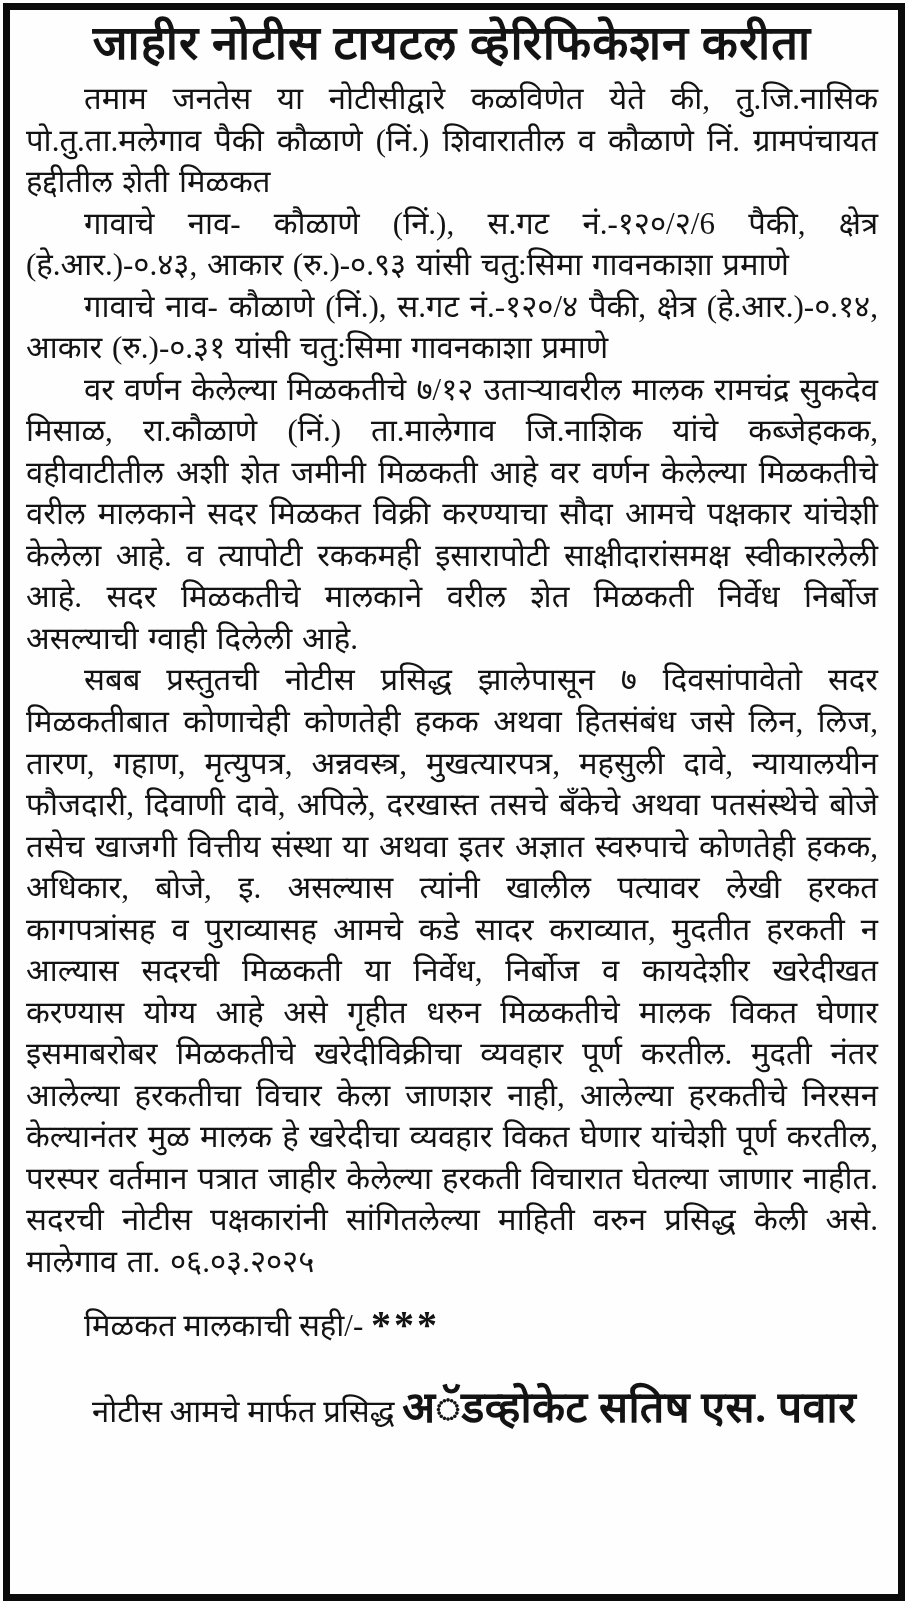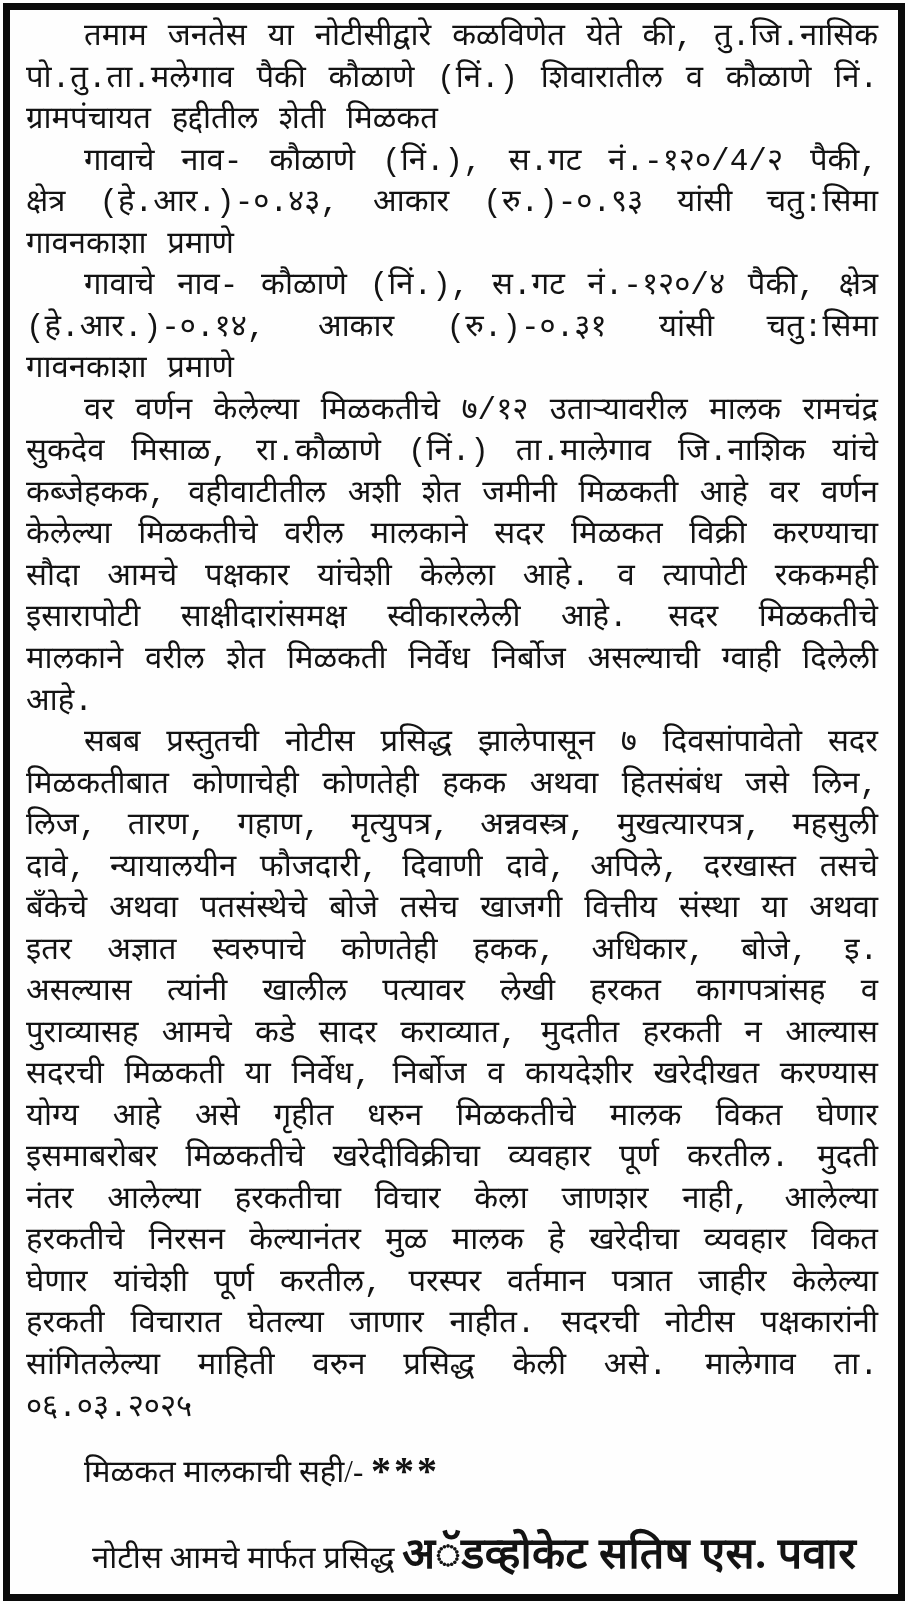--- a/index.html
+++ b/index.html
@@ -34,21 +34,20 @@
     margin: 0 0 8px 0;
     letter-spacing: 1px;
   }
   .body-para {
     font-size: 31px;
     line-height: 1.34;
     text-align: justify;
     text-indent: 58px;
     margin: 0;
     word-spacing: 2px;
-    font-family: Liberation Mono, monospace;
   }
   .sig-line {
     font-size: 31px;
     line-height: 1.34;
     padding-left: 58px;
     margin-top: 16px;
     white-space: nowrap;
   }
   .stars {
     font-weight: bold;
@@ -68,23 +67,24 @@
     font-size: 43px;
     letter-spacing: 0.5px;
   }
 </style>
 </head>
 <body>
 
 <div class="page">
   <div class="frame">
 
+    <h1 class="title"><span>जाहीर नोटीस टायटल व्हेरिफिकेशन करीता</span></h1>
 
     <p class="body-para">तमाम जनतेस या नोटीसीद्वारे कळविणेत येते की, तु.जि.नासिक पो.तु.ता.मलेगाव पैकी कौळाणे (निं.) शिवारातील व कौळाणे निं. ग्रामपंचायत हद्दीतील शेती मिळकत</p>
-    <p class="body-para">गावाचे नाव- कौळाणे (निं.), स.गट नं.-१२०/4/२ पैकी, क्षेत्र (हे.आर.)-०.४३, आकार (रु.)-०.९३ यांसी चतु:सिमा गावनकाशा प्रमाणे</p>
+    <p class="body-para">गावाचे नाव- कौळाणे (निं.), स.गट नं.-१२०/२/6 पैकी, क्षेत्र (हे.आर.)-०.४३, आकार (रु.)-०.९३ यांसी चतु:सिमा गावनकाशा प्रमाणे</p>
     <p class="body-para">गावाचे नाव- कौळाणे (निं.), स.गट नं.-१२०/४ पैकी, क्षेत्र (हे.आर.)-०.१४, आकार (रु.)-०.३१ यांसी चतु:सिमा गावनकाशा प्रमाणे</p>
     <p class="body-para">वर वर्णन केलेल्या मिळकतीचे ७/१२ उताऱ्यावरील मालक रामचंद्र सुकदेव मिसाळ, रा.कौळाणे (निं.) ता.मालेगाव जि.नाशिक यांचे कब्जेहकक, वहीवाटीतील अशी शेत जमीनी मिळकती आहे वर वर्णन केलेल्या मिळकतीचे वरील मालकाने सदर मिळकत विक्री करण्याचा सौदा आमचे पक्षकार यांचेशी केलेला आहे. व त्यापोटी रककमही इसारापोटी साक्षीदारांसमक्ष स्वीकारलेली आहे. सदर मिळकतीचे मालकाने वरील शेत मिळकती निर्वेध निर्बोज असल्याची ग्वाही दिलेली आहे.</p>
     <p class="body-para">सबब प्रस्तुतची नोटीस प्रसिद्ध झालेपासून ७ दिवसांपावेतो सदर मिळकतीबात कोणाचेही कोणतेही हकक अथवा हितसंबंध जसे लिन, लिज, तारण, गहाण, मृत्युपत्र, अन्नवस्त्र, मुखत्यारपत्र, महसुली दावे, न्यायालयीन फौजदारी, दिवाणी दावे, अपिले, दरखास्त तसचे बँकेचे अथवा पतसंस्थेचे बोजे तसेच खाजगी वित्तीय संस्था या अथवा इतर अज्ञात स्वरुपाचे कोणतेही हकक, अधिकार, बोजे, इ. असल्यास त्यांनी खालील पत्यावर लेखी हरकत कागपत्रांसह व पुराव्यासह आमचे कडे सादर कराव्यात, मुदतीत हरकती न आल्यास सदरची मिळकती या निर्वेध, निर्बोज व कायदेशीर खरेदीखत करण्यास योग्य आहे असे गृहीत धरुन मिळकतीचे मालक विकत घेणार इसमाबरोबर मिळकतीचे खरेदीविक्रीचा व्यवहार पूर्ण करतील. मुदती नंतर आलेल्या हरकतीचा विचार केला जाणशर नाही, आलेल्या हरकतीचे निरसन केल्यानंतर मुळ मालक हे खरेदीचा व्यवहार विकत घेणार यांचेशी पूर्ण करतील, परस्पर वर्तमान पत्रात जाहीर केलेल्या हरकती विचारात घेतल्या जाणार नाहीत. सदरची नोटीस पक्षकारांनी सांगितलेल्या माहिती वरुन प्रसिद्ध केली असे.  मालेगाव ता. ०६.०३.२०२५</p>
 
     <div class="sig-line">
       <span>मिळकत मालकाची सही/-</span>
       <span class="stars">***</span>
     </div>
 
     <div class="publisher">

